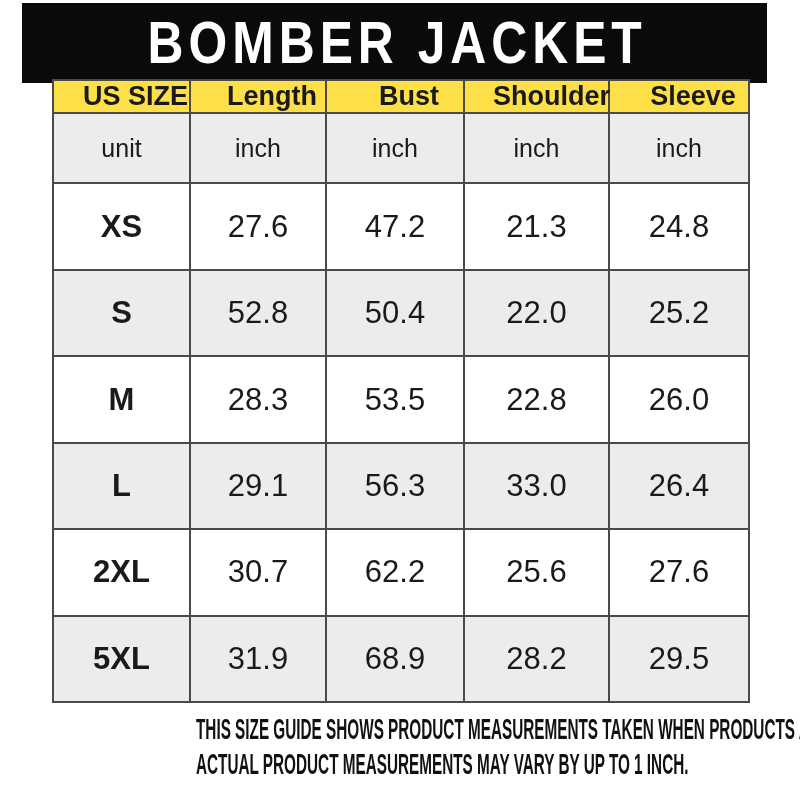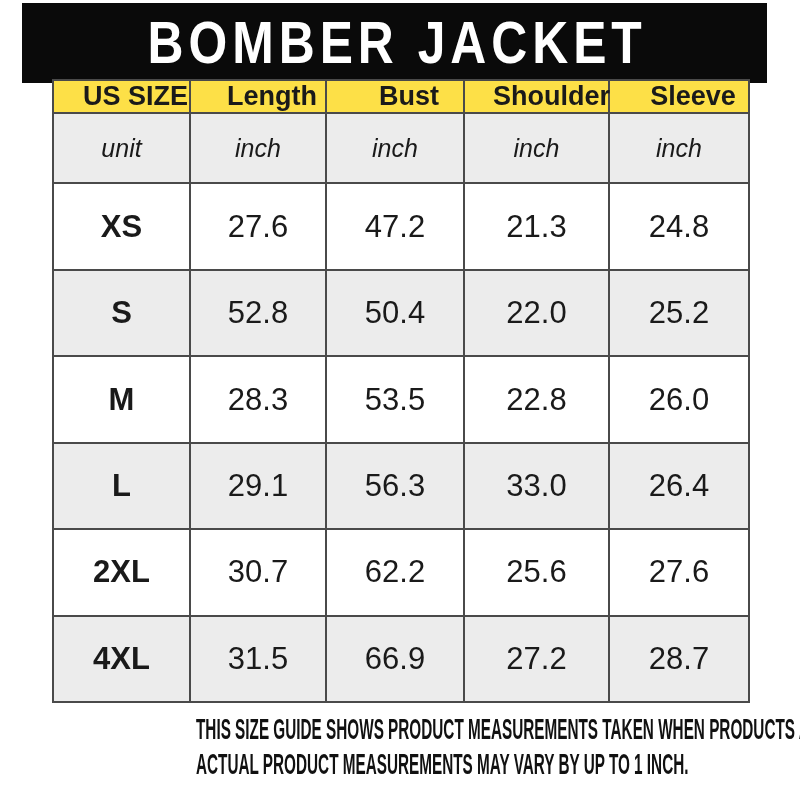--- a/index.html
+++ b/index.html
@@ -49,21 +49,20 @@
   }
   table.size-chart thead th {
     font-size: 27px;
     font-weight: bold;
     background: #fde047;
     padding-left: 28px;
   }
   table.size-chart td { font-size: 31px; font-weight: normal; }
   table.size-chart td.size-label { font-weight: bold; }
   table.size-chart tr.unit-row td {
-    font-style: italic;
     font-size: 25px;
     font-weight: normal;
   }
   table.size-chart tbody tr:nth-child(odd) td { background: #ececec; }
   table.size-chart tbody tr:nth-child(even) td { background: #ffffff; }
 
   
   .footer-note {
     position: absolute;
     left: 0; top: 711px;
@@ -142,25 +141,25 @@
         <td>26.4</td>
       </tr>
       <tr>
         <td class="size-label">2XL</td>
         <td>30.7</td>
         <td>62.2</td>
         <td>25.6</td>
         <td>27.6</td>
       </tr>
       <tr>
-        <td class="size-label">4XL</td>
-        <td>31.5</td>
-        <td>66.9</td>
-        <td>27.2</td>
-        <td>28.7</td>
+        <td class="size-label">5XL</td>
+        <td>31.9</td>
+        <td>68.9</td>
+        <td>28.2</td>
+        <td>29.5</td>
       </tr>
     </tbody>
 </table>
 
 <div class="footer-note">
   <div class="footer-line">THIS SIZE GUIDE SHOWS PRODUCT MEASUREMENTS TAKEN WHEN PRODUCTS ARE LAID FLAT.</div>
   <div class="footer-line">ACTUAL PRODUCT MEASUREMENTS MAY VARY BY UP TO 1 INCH.</div>
 </div>
 
 </body></html>

